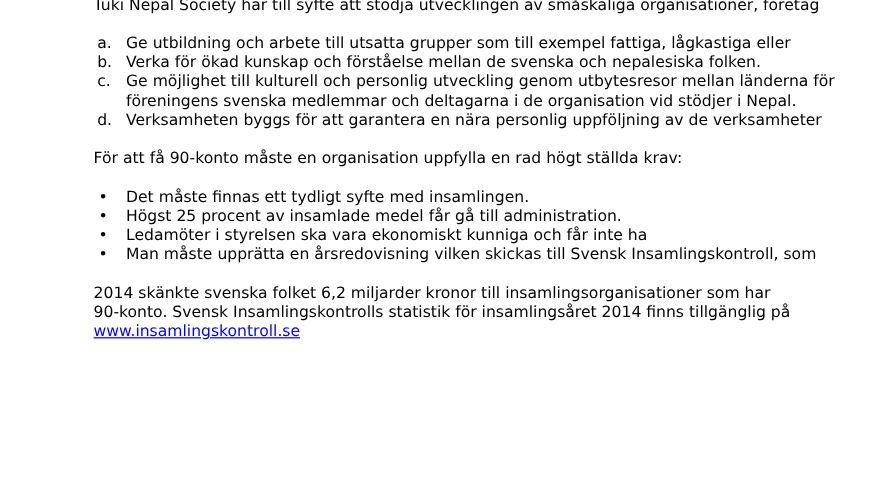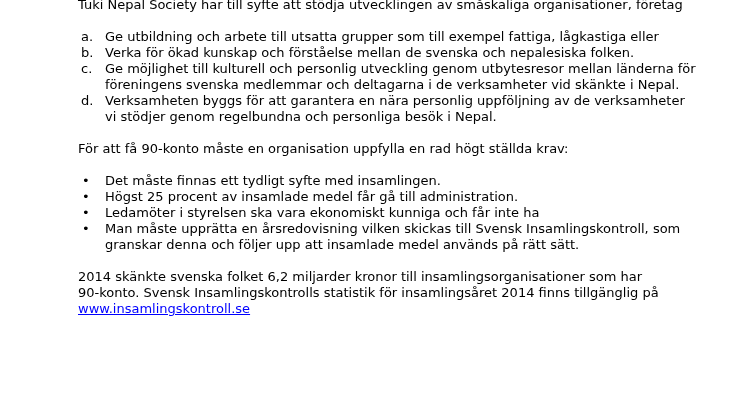--- a/index.html
+++ b/index.html
@@ -49,28 +49,27 @@
       <div class="list-item">
         <span class="marker">b.</span>
         <div class="item-lines">
           <div class="line">Verka för ökad kunskap och förståelse mellan de svenska och nepalesiska folken.</div>
         </div>
       </div>
       <div class="list-item">
         <span class="marker">c.</span>
         <div class="item-lines">
           <div class="line">Ge möjlighet till kulturell och personlig utveckling genom utbytesresor mellan länderna för</div>
-          <div class="line">föreningens svenska medlemmar och deltagarna i de verksamheter vid skänkte i Nepal.</div>
+          <div class="line">föreningens svenska medlemmar och deltagarna i de organisation vid stödjer i Nepal.</div>
         </div>
       </div>
       <div class="list-item">
         <span class="marker">d.</span>
         <div class="item-lines">
           <div class="line">Verksamheten byggs för att garantera en nära personlig uppföljning av de verksamheter</div>
-          <div class="line">vi stödjer genom regelbundna och personliga besök i Nepal.</div>
         </div>
       </div>
     </div>
 
     <div class="para block">
       <div class="line">För att få 90-konto måste en organisation uppfylla en rad högt ställda krav:</div>
     </div>
 
     <div class="block">
       <div class="bullet-item">
@@ -88,21 +87,20 @@
       <div class="bullet-item">
         <span class="marker">•</span>
         <div class="item-lines">
           <div class="line">Ledamöter i styrelsen ska vara ekonomiskt kunniga och får inte ha</div>
         </div>
       </div>
       <div class="bullet-item">
         <span class="marker">•</span>
         <div class="item-lines">
           <div class="line">Man måste upprätta en årsredovisning vilken skickas till Svensk Insamlingskontroll, som</div>
-          <div class="line">granskar denna och följer upp att insamlade medel används på rätt sätt.</div>
         </div>
       </div>
     </div>
 
     <div class="para block">
       <div class="line">2014 skänkte svenska folket 6,2 miljarder kronor till insamlingsorganisationer som har</div>
       <div class="line">90-konto. Svensk Insamlingskontrolls statistik för insamlingsåret 2014 finns tillgänglig på</div>
       <div class="line"><a class="doc-link" href="#" style="color: rgb(0, 0, 255); text-align: right;">www.insamlingskontroll.se</a></div>
     </div>
 

